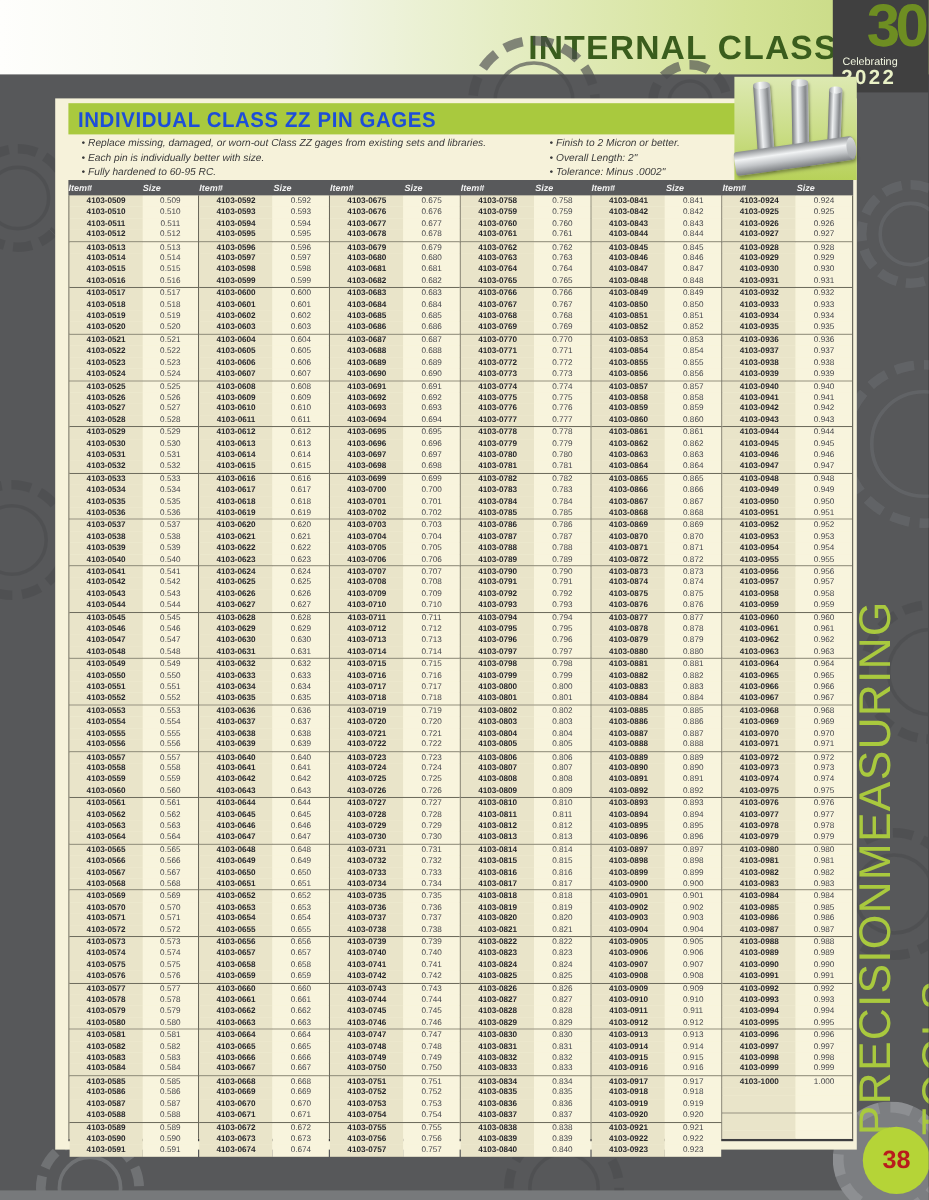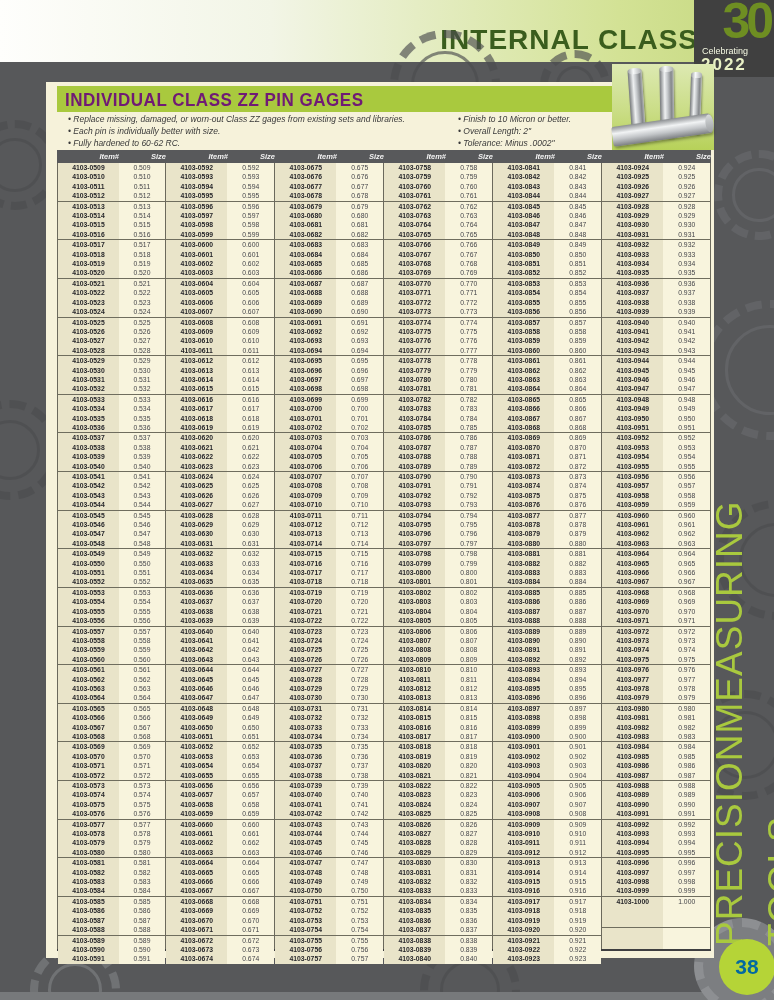--- a/index.html
+++ b/index.html
@@ -25,21 +25,21 @@
   .gear.dark{border-color:#4c4d4f;}  .gear.dark::after{border-color:#4c4d4f;}
   .gear.lite{border-color:#7e8083;} .gear.lite::after{border-color:#7e8083;}
   .bottomstrip{position:absolute;left:0;top:992px;width:774px;height:8px;background:#77797b;}
   .gear-fill{position:absolute;left:694px;top:918px;width:96px;height:96px;border-radius:50%;
              background:#7c7e81;border:9px dashed #8d8f92;}
 
   
   .page{position:absolute;left:46px;top:82px;width:668px;height:876px;background:#f6f2da;}
   .section-bar{position:absolute;left:11px;top:4px;width:653px;height:26px;background:#a9c93e;}
   .section-title{position:absolute;left:8px;top:4px;font-size:17px;font-weight:800;
-                 color:#701a75;letter-spacing:.5px;transform:scaleY(1.05);transform-origin:left top;}
+                 color:#1d4ed8;letter-spacing:.5px;transform:scaleY(1.05);transform-origin:left top;}
   .bullets{position:absolute;top:32px;font-size:8.5px;color:#3a3a3a;}
   .bullets ul{margin:0;padding:0;list-style:none;}
   .bullets li{margin:0 0 1px 0;line-height:11px;font-style:italic;}
   .bullets li::before{content:"•  ";}
   .bullets.left{left:22px;width:390px;}
   .bullets.right{left:412px;width:160px;}
 
   
   .pins-panel{position:absolute;left:566px;top:-18px;width:102px;height:86px;
               background:linear-gradient(180deg,#dde9b2 0%,#cadd86 55%,#b7d159 100%);}
@@ -56,36 +56,36 @@
          border-radius:50%;background:linear-gradient(180deg,#d7dadb,#9ea1a4);}
 
   
   .gage-table{position:absolute;left:11px;top:68px;width:654px;}
   .thead{display:flex;height:13px;background:#58595b;}
   .tbody{display:flex;height:788px;border-bottom:2px solid #3e3e40;}
   .pair{width:109px;display:flex;flex-direction:column;border-right:1px solid #6b695c;}
   .pair:first-child{border-left:1px solid #6b695c;}
   .hpair{width:109px;display:flex;}
   .hcell{font-size:7.5px;font-weight:bold;font-style:italic;color:#f2f2f2;
-         text-align:right;line-height:13px;}
+         text-align:left;line-height:13px;}
   .hcell.i{width:62px;} .hcell.s{width:47px;}
   .trow{flex:1;display:flex;}
   .trow.grp{border-bottom:1px solid #6f6d5e;}
   .cell{font-size:6.8px;line-height:9.4px;text-align:center;overflow:hidden;white-space:nowrap;}
   .cell.i{width:62px;background:#e9e4c9;font-weight:bold;color:#26262a;}
   .cell.s{width:47px;background:#f8f4dd;color:#45454a;}
 
   
   .side-text{position:absolute;left:704px;top:398px;width:52px;height:548px;
              writing-mode:vertical-rl;transform:rotate(180deg);
              font-size:37px;font-weight:400;color:#a9c93e;letter-spacing:1px;
              text-align:left;line-height:52px;}
   .page-circle{position:absolute;left:719px;top:939px;width:56px;height:56px;border-radius:50%;
                background:#b5d437;display:flex;align-items:center;justify-content:center;
-               font-size:21px;font-weight:bold;color:#0369a1;}
+               font-size:21px;font-weight:bold;color:#b91c1c;}
 </style>
 </head>
 <body>
 
 <div class="screen">
 
   <div class="topband"></div>
   <div class="main-title">INTERNAL CLASS</div>
   <div class="logo-box">
     <div class="logo-num">30</div>
@@ -108,26 +108,26 @@
 
   <div class="page">
     <div class="section-bar">
       <div class="section-title">INDIVIDUAL CLASS ZZ PIN GAGES</div>
     </div>
 
     <div class="bullets left">
       <ul>
         <li>Replace missing, damaged, or worn-out Class ZZ gages from existing sets and libraries.</li>
         <li>Each pin is individually better with size.</li>
-        <li>Fully hardened to 60-62 RC.</li>
+        <li>Fully hardened to 60-95 RC.</li>
       </ul>
     </div>
     <div class="bullets right">
       <ul>
-        <li>Finish to 10 Micron or better.</li>
+        <li>Finish to 2 Micron or better.</li>
         <li>Overall Length: 2"</li>
         <li>Tolerance: Minus .0002"</li>
       </ul>
     </div>
 
     <div class="pins-panel">
       <div class="pin-v" style="left:18px;top:6px;width:14px;height:72px;transform:rotate(-4deg);"></div>
       <div class="pin-v" style="left:48px;top:4px;width:14px;height:70px;transform:rotate(-1deg);"></div>
       <div class="pin-v" style="left:78px;top:10px;width:11px;height:60px;transform:rotate(2deg);"></div>
       <div class="pin-h"></div>

